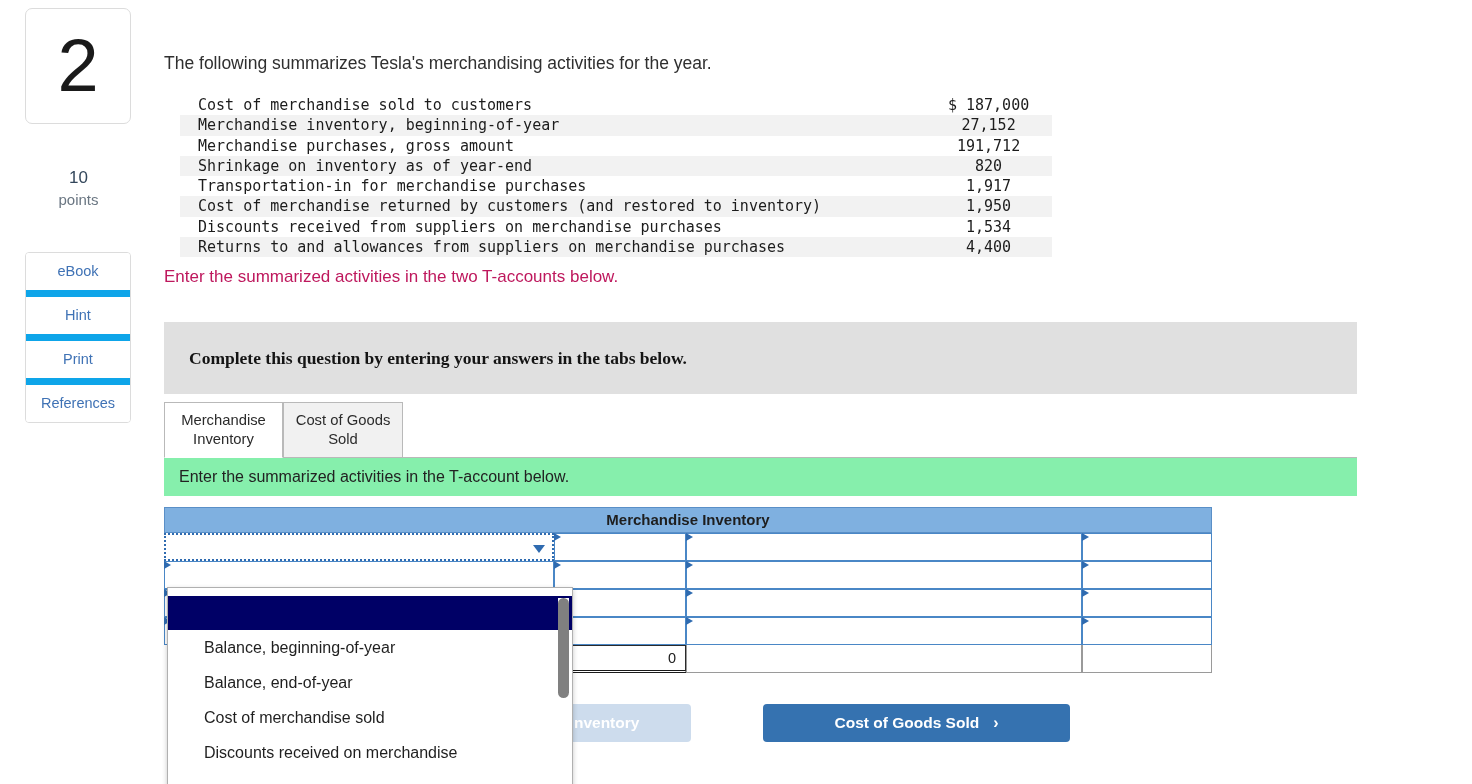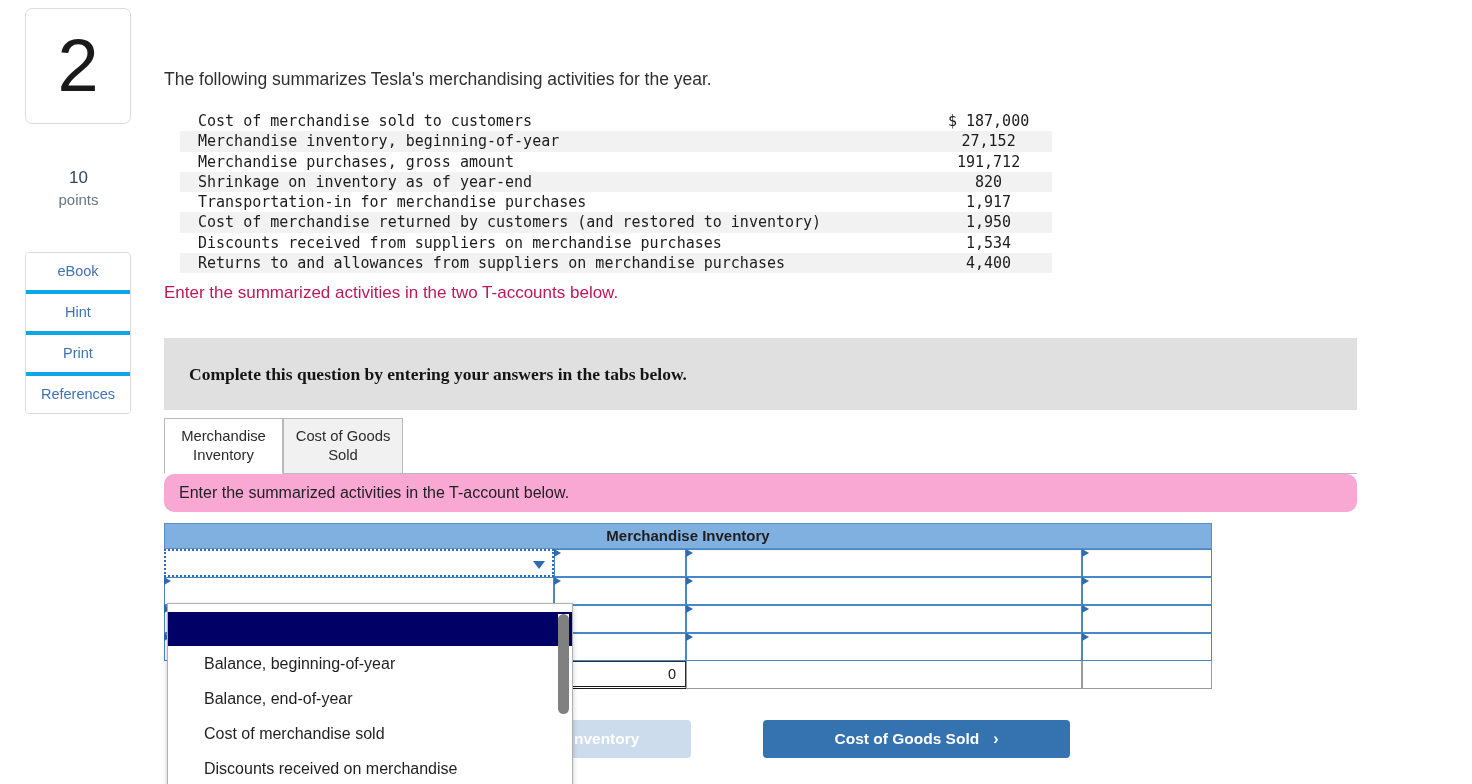--- a/index.html
+++ b/index.html
@@ -61,31 +61,31 @@
     border-radius: 4px;
     overflow: hidden;
     background: #fff;
   }
   .rail-btn {
     height: 37px;
     line-height: 37px;
     text-align: center;
     font-size: 14.5px;
     color: #3f72b5;
-    border-bottom: 4px solid #0ea5e9;
+    border-bottom: 7px solid #0ea5e9;
     cursor: pointer;
     background: #fff;
   }
   .rail-btn:last-child { border-bottom: none; }
 
   
   #main {
     position: absolute;
     left: 164px;
-    top: 16px;
+    top: 0;
     width: 1300px;
   }
   .lead-text {
     font-size: 17.5px;
     color: #2f2f2f;
     padding-top: 53px;
   }
 
   
   .facts {
@@ -169,25 +169,24 @@
     left: 119px;
     width: 120px;
     background: #f1f1f1;
     z-index: 1;
   }
 
   
   .blue-instr {
     width: 1193px;
     height: 38px;
-    background: #f9a8d4;
+    background: #86efac;
     display: flex;
     align-items: center;
     box-sizing: border-box;
-    border-radius: 10px;
   }
   .blue-instr span {
     font-size: 16px;
     color: #222;
     padding-left: 15px;
   }
 
   
   .taccount-wrap {
     position: relative;

